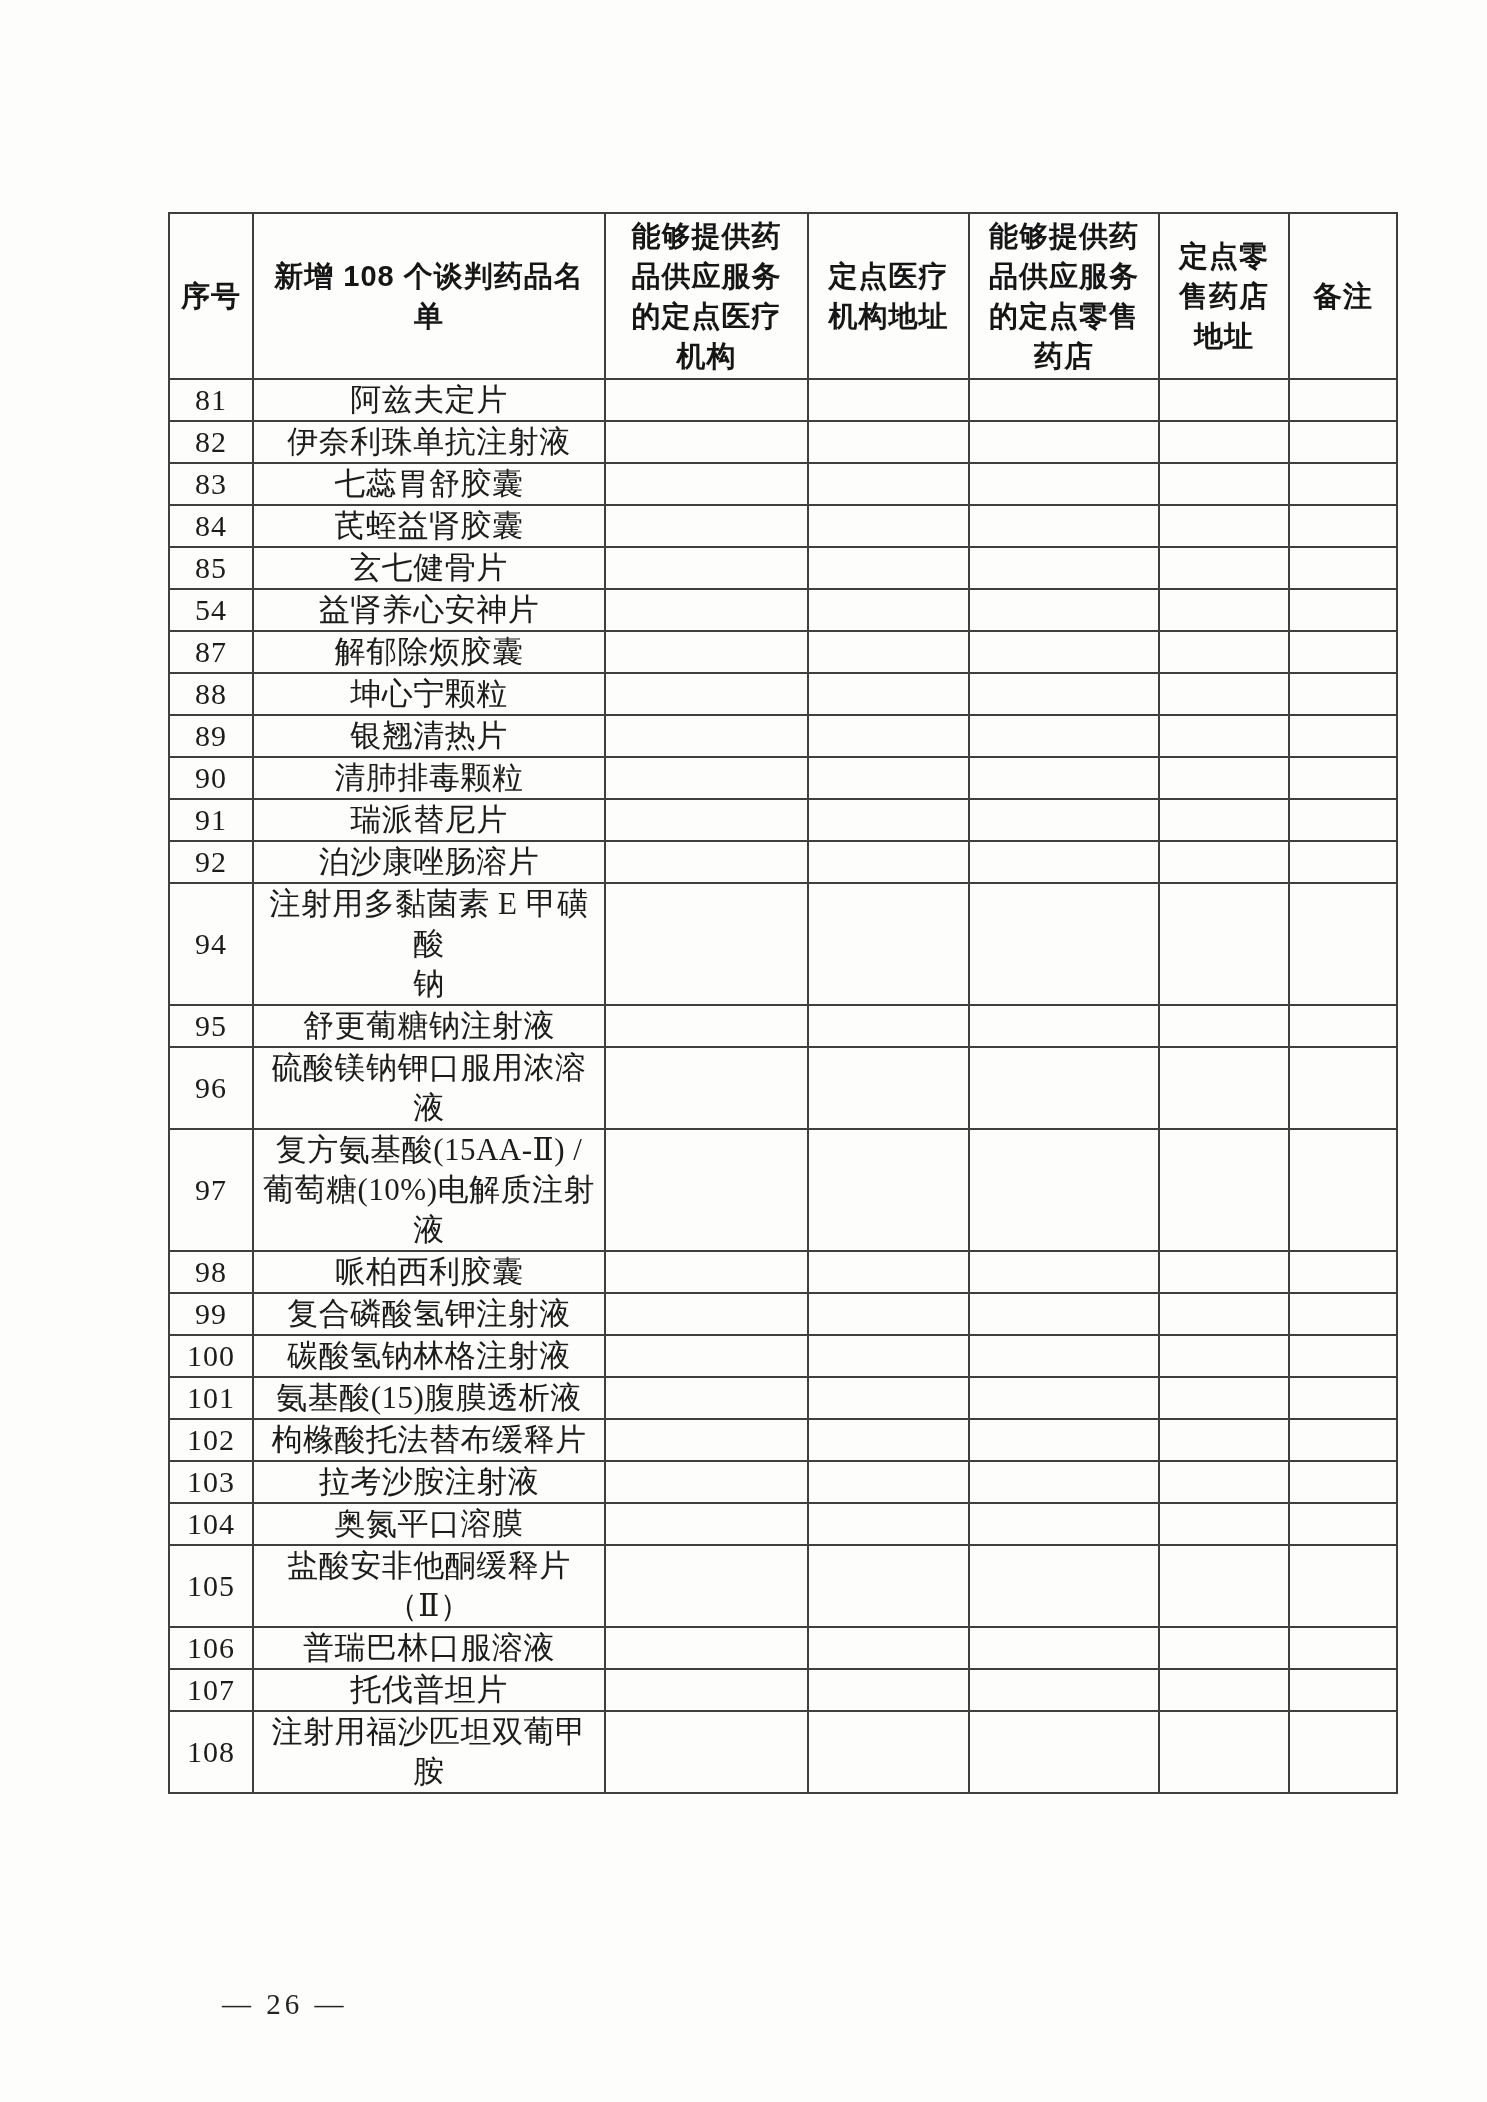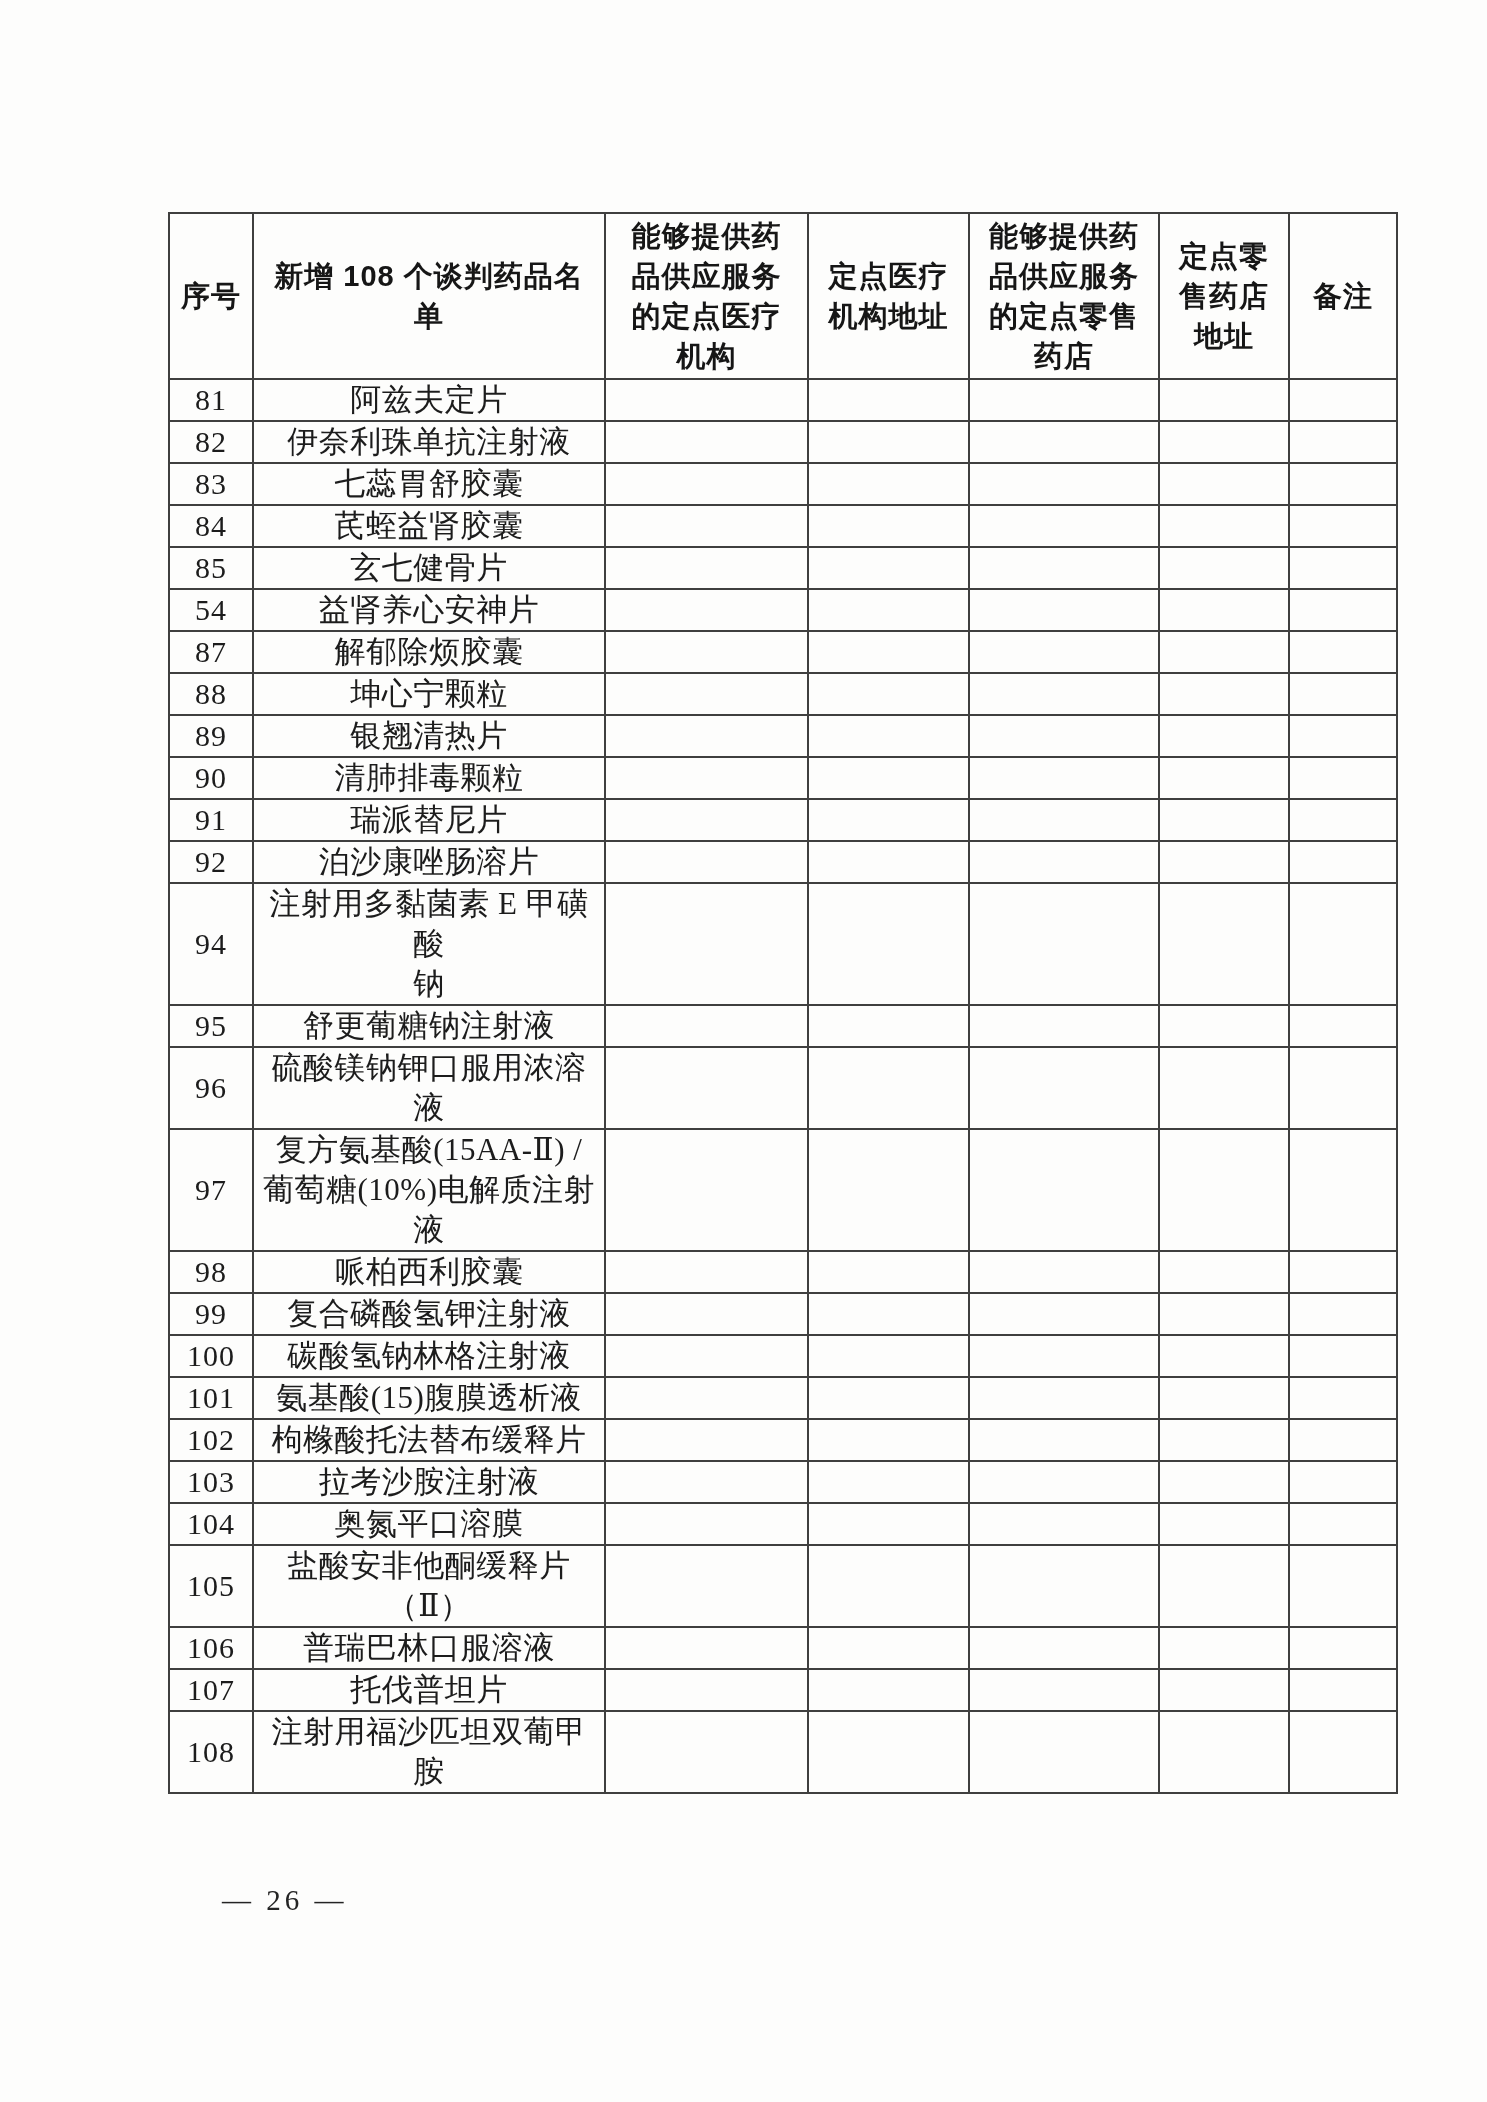--- a/index.html
+++ b/index.html
@@ -56,21 +56,21 @@
     line-height: 40px;
     padding-left: 13px;
     padding-right: 6px;
     white-space: pre-line;
     letter-spacing: 0.5px;
   }
   td.empty-cell { background: transparent; }
   .page-footer {
     position: absolute;
     left: 222px;
-    top: 1884px;
+    top: 1988px;
     font-size: 29px;
     letter-spacing: 4px;
     color: #242424;
   }
 </style>
 </head>
 <body>
 
 <div class="page">
 

